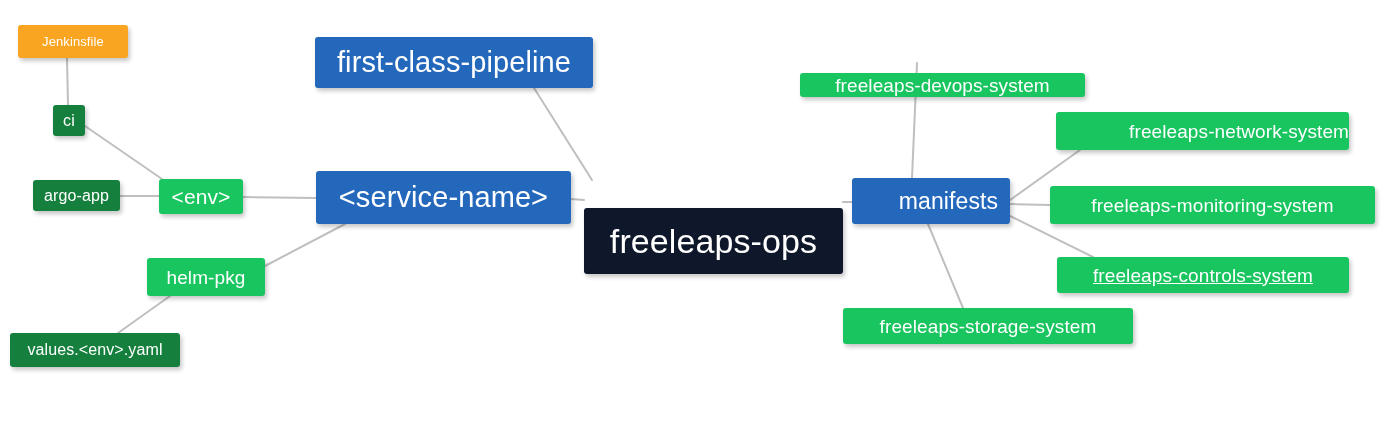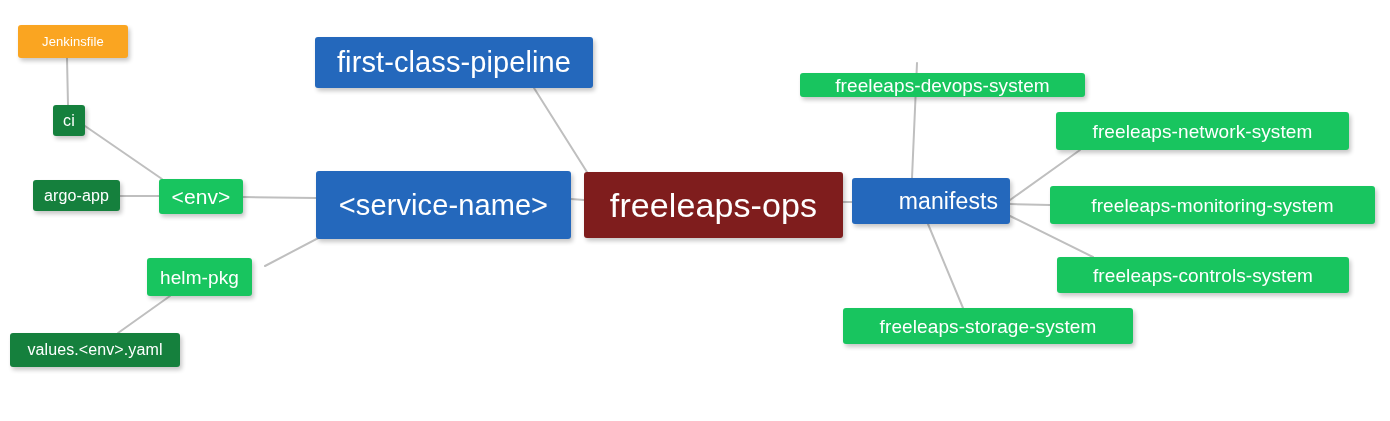--- a/index.html
+++ b/index.html
@@ -36,22 +36,23 @@
     color: #ffffff;
     border-radius: 3px;
     white-space: nowrap;
     line-height: 1;
     letter-spacing: 0.1px;
     box-shadow: 2px 3px 4px rgba(0, 0, 0, 0.22);
     cursor: pointer;
     user-select: none;
   }
   .node-root {
-    background: #7f1d1d;
+    background: #0f172a;
     font-size: 34px;
+    margin-top: 36px;
   }
   .node-blue {
     background: #2468BC;
   }
   .node-green {
     background: #18C55F;
   }
   .node-orange {
     background: #FAA521;
   }
@@ -85,53 +86,53 @@
       <line x1="1010" y1="216" x2="1093" y2="257" stroke="#bfbfbf" stroke-width="2" stroke-linecap="round"></line>
       <line x1="928" y1="224" x2="963" y2="308" stroke="#bfbfbf" stroke-width="2" stroke-linecap="round"></line>
     </svg>
   <div id="node-layer">
       <div class="node node-root" style="left: 584px; top: 172px; width: 259px; height: 66px;">
         <span>freeleaps-ops</span>
       </div>
       <div class="node node-blue lvl1" style="left: 315px; top: 37px; width: 278px; height: 51px;">
         <span>first-class-pipeline</span>
       </div>
-      <div class="node node-blue lvl1" style="left: 316px; top: 171px; width: 255px; height: 68px;">
+      <div class="node node-blue lvl1" style="left: 316px; top: 171px; width: 255px; height: 53px;">
         <span>&lt;service-name&gt;</span>
       </div>
       <div class="node node-blue lvl2" style="left: 852px; top: 178px; width: 158px; height: 46px;">
         <span>manifests</span>
       </div>
       <div class="node node-green lvl2s" style="left: 159px; top: 179px; width: 84px; height: 35px;">
         <span>&lt;env&gt;</span>
       </div>
-      <div class="node node-green lvl3" style="left: 147px; top: 258px; width: 105px; height: 38px;">
+      <div class="node node-green lvl3" style="left: 147px; top: 258px; width: 118px; height: 38px;">
         <span>helm-pkg</span>
       </div>
       <div class="node node-red lvl4" style="left: 53px; top: 105px; width: 32px; height: 31px;">
         <span>ci</span>
       </div>
       <div class="node node-orange lvl5" style="left: 18px; top: 25px; width: 110px; height: 33px;">
         <span>Jenkinsfile</span>
       </div>
       <div class="node node-red lvl4" style="left: 33px; top: 180px; width: 87px; height: 31px;">
         <span>argo-app</span>
       </div>
       <div class="node node-red lvl4" style="left: 10px; top: 333px; width: 170px; height: 34px;">
         <span>values.&lt;env&gt;.yaml</span>
       </div>
       <div class="node node-green lvl3" style="left: 800px; top: 40px; width: 285px; height: 24px; margin-top: 33px;">
         <span>freeleaps-devops-system</span>
       </div>
-      <div class="node node-green lvl3" style="left: 1056px; top: 112px; width: 293px; height: 38px;">
+      <div class="node node-green lvl3" style="left: 1056px; top: 112px; width: 293px; height: 38px; justify-content: flex-end;">
         <span>freeleaps-network-system</span>
       </div>
       <div class="node node-green lvl3" style="left: 1050px; top: 186px; width: 325px; height: 38px;">
         <span>freeleaps-monitoring-system</span>
       </div>
-      <div class="node node-green lvl3" style="left: 1057px; top: 257px; width: 292px; height: 36px;">
+      <div class="node node-green lvl3" style="left: 1057px; top: 257px; width: 292px; height: 36px; text-decoration: underline;">
         <span>freeleaps-controls-system</span>
       </div>
       <div class="node node-green lvl3" style="left: 815px; top: 308px; width: 290px; height: 36px; margin-left: 28px;">
         <span>freeleaps-storage-system</span>
       </div>
     </div>
 </div>
 
 </body></html>

